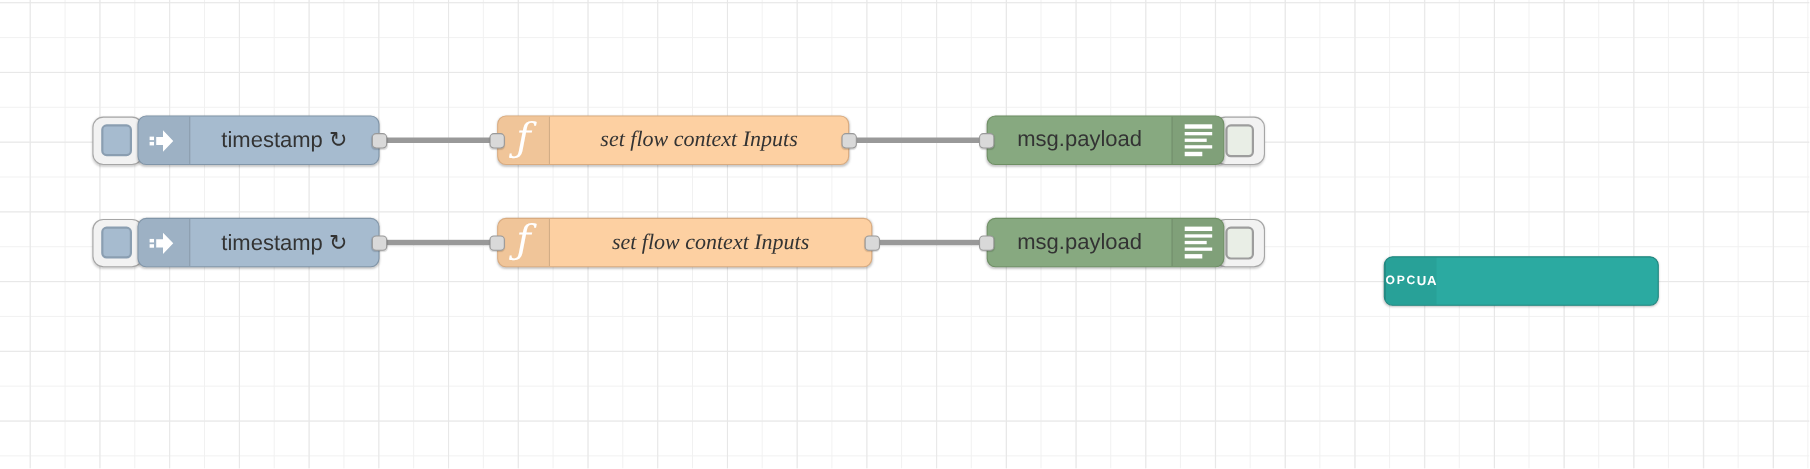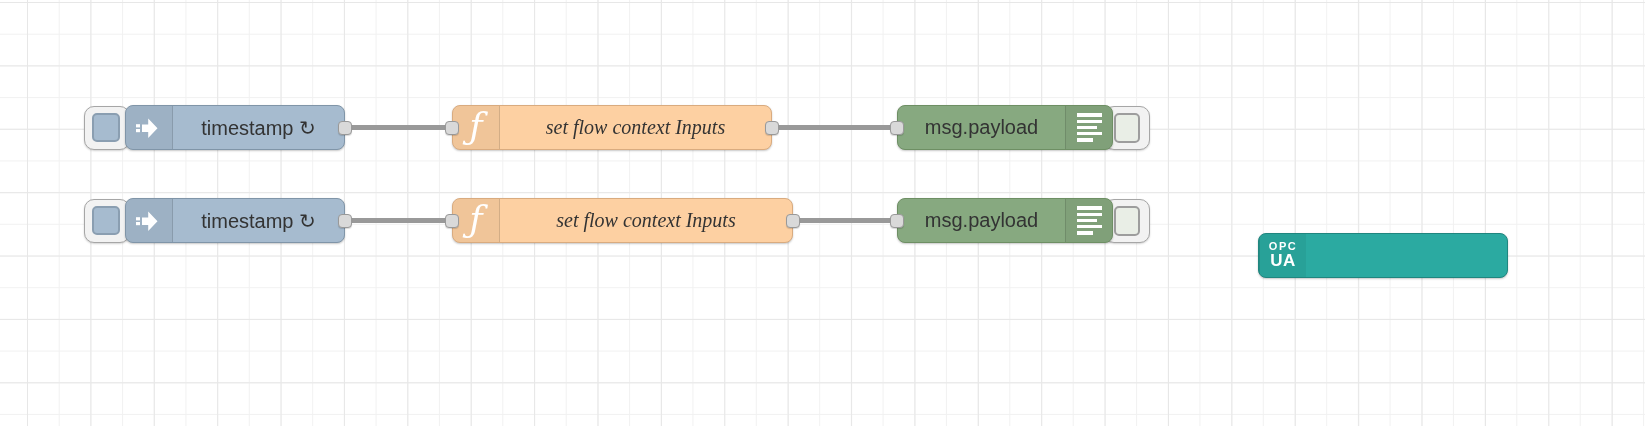--- a/index.html
+++ b/index.html
@@ -55,25 +55,25 @@
 
   .dbg-bars{display:flex;flex-direction:column;gap:2.6px;width:25px;}
   .dbg-bars i{display:block;height:3.6px;background:#ffffff;}
   .dbg-bars i:nth-child(1){width:100%;}
   .dbg-bars i:nth-child(2){width:100%;}
   .dbg-bars i:nth-child(3){width:80%;}
   .dbg-bars i:nth-child(4){width:100%;}
   .dbg-bars i:nth-child(5){width:64%;}
 
   .badge{
-    display:flex;flex-direction:column;align-items:center;
+    display:flex;flex-direction:row;align-items:center;
     color:#ffffff;font-weight:bold;
   }
   .badge .l1{font-size:11px;letter-spacing:1.5px;line-height:1;}
-  .badge .l2{font-size:17px;letter-spacing:0.5px;line-height:1.05;}
+  .badge .l2{font-size:12px;letter-spacing:0.5px;line-height:1.05;}
 
   .port{
     position:absolute;width:14px;height:14px;
     background:#d9d9d9;border:1.5px solid #999999;border-radius:4px;
     box-sizing:border-box;z-index:4;
     box-shadow:0 1px 1px rgba(0,0,0,0.15);
   }
 
   .btn-outer{
     position:absolute;width:46px;height:44px;

